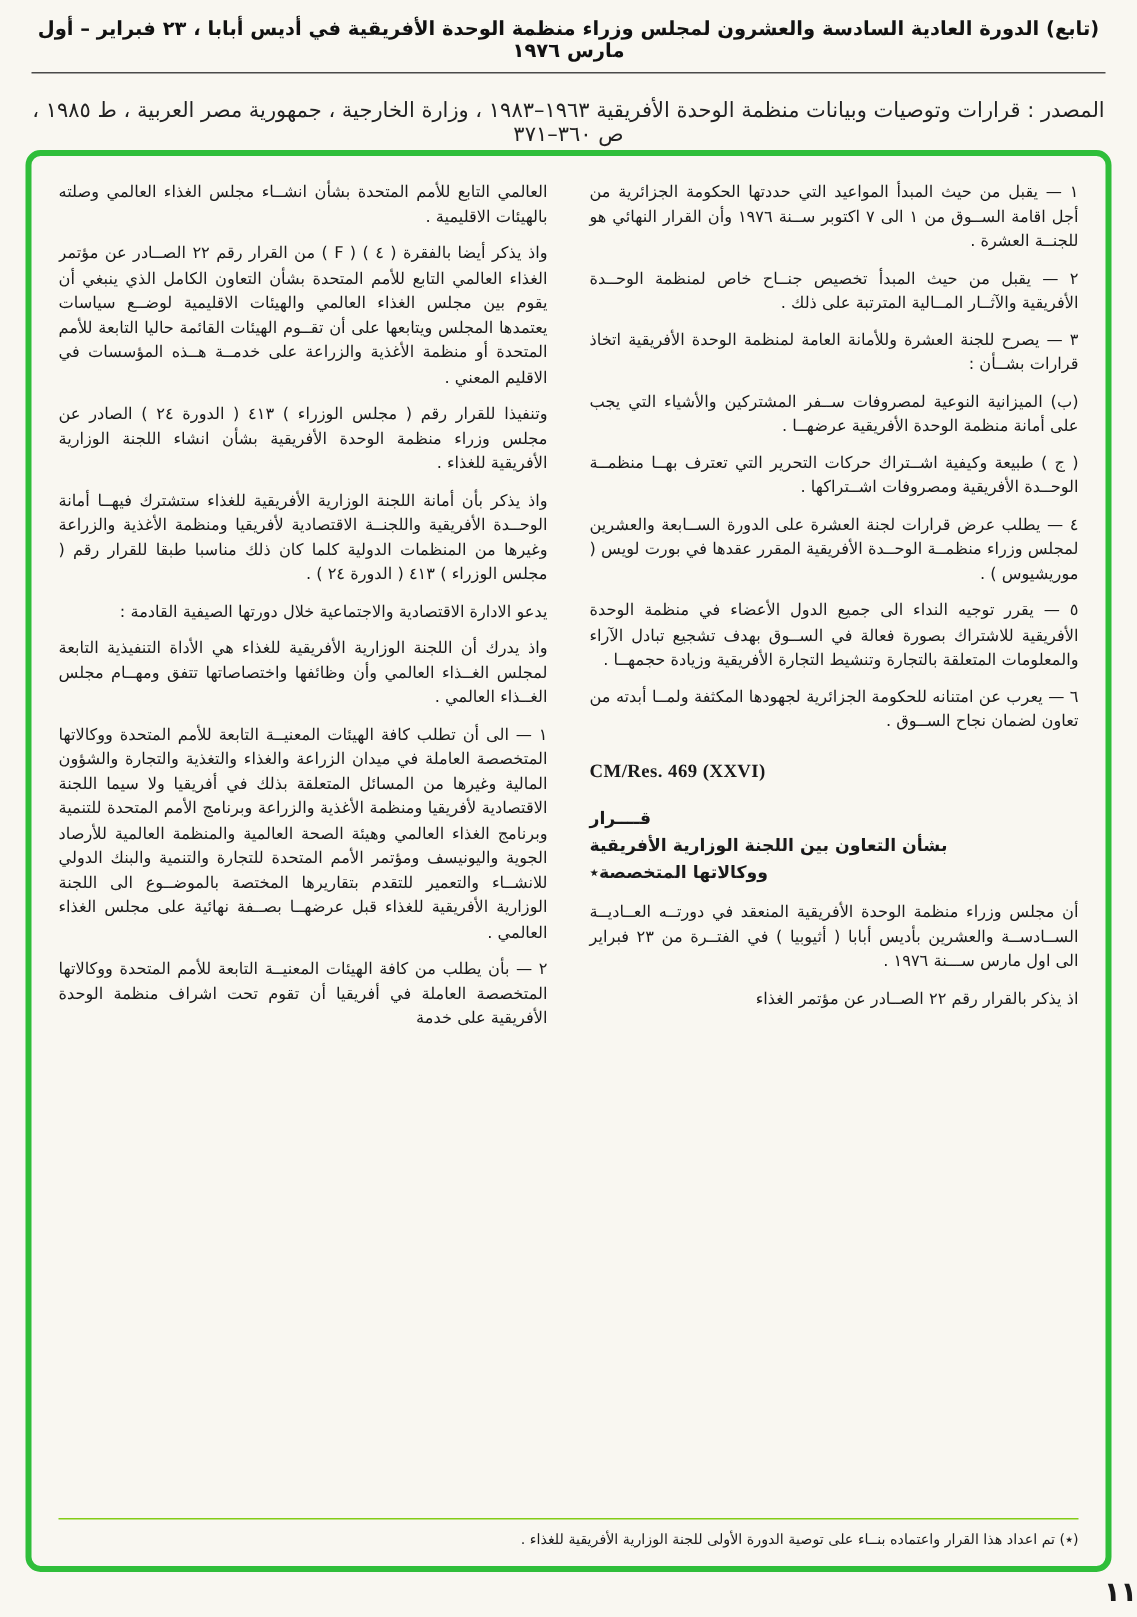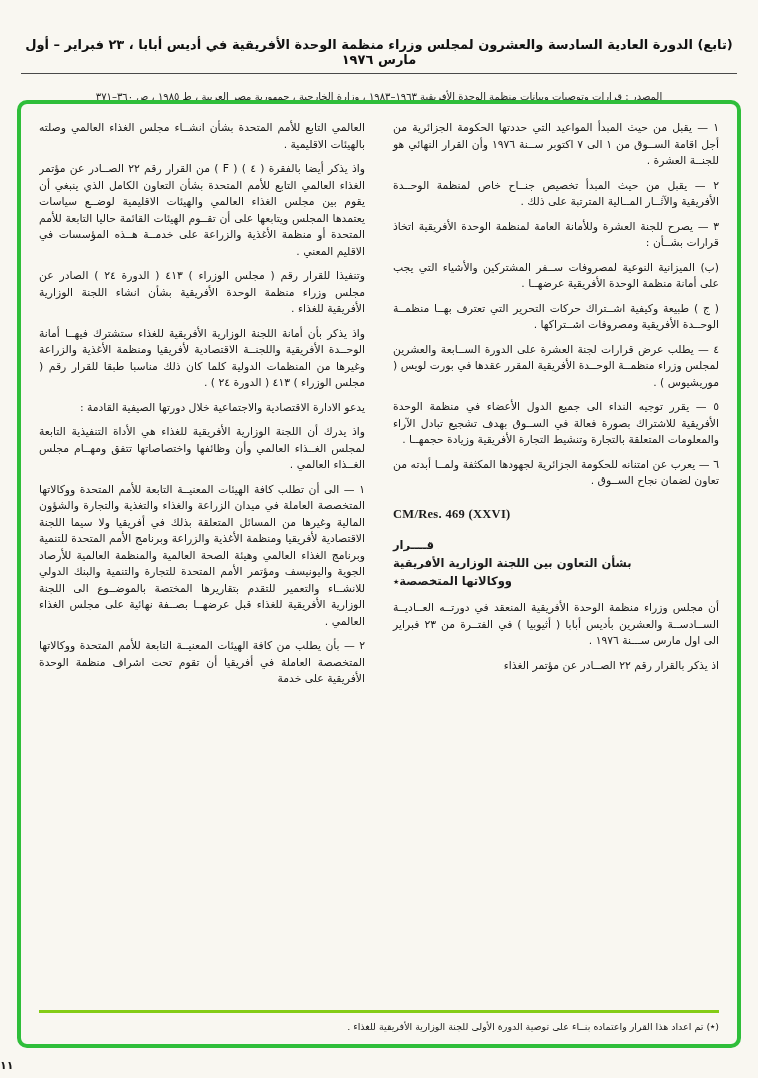--- a/index.html
+++ b/index.html
@@ -7,36 +7,36 @@
   body {
     background: #f9f7f1;
     font-family: "DejaVu Sans", sans-serif;
     color: #1a1a1a;
     position: relative;
     overflow: hidden;
   }
   .header {
     direction: rtl;
     text-align: center;
-    padding-top: 37px;
+    padding-top: 12px;
   }
   .header-line1 {
     font-weight: bold;
     font-size: 13px;
     color: #111;
     padding: 0 14px;
   }
   .header-rule {
     width: 716px;
     margin: 6px auto 5px auto;
     border-bottom: 1px solid #4a4a4a;
     height: 0;
   }
   .header-line2 {
-    font-size: 10px;
+    font-size: 14px;
     color: #222;
     padding: 0 14px;
     margin-top: 17px;
   }
   .frame {
     position: absolute;
     left: 17px;
     top: 100px;
     width: 724px;
     height: 948px;
@@ -72,36 +72,36 @@
     letter-spacing: 0.3px;
   }
   .res-title {
     text-align: left;
     font-weight: bold;
     font-size: 11.5px;
     line-height: 18px;
   }
   .res-title-group { margin-bottom: 10px; }
   .footnote {
-    border-top: 3px solid #84cc16;
+    border-top: 1px solid #84cc16;
     margin-top: 5px;
     padding-top: 7px;
     direction: rtl;
     text-align: right;
     font-size: 9.5px;
     line-height: 14px;
     color: #1a1a1a;
   }
   .page-number {
     position: absolute;
     bottom: 6px;
     left: 0;
     right: 0;
-    text-align: left;
-    font-size: 11px;
+    text-align: right;
+    font-size: 18px;
     font-weight: bold;
   }
 </style>
 </head>
 <body>
 
 <div class="header">
   <div class="header-line1">(تابع) الدورة العادية السادسة والعشرون لمجلس وزراء منظمة الوحدة الأفريقية في أديس أبابا ، ٢٣ فبراير – أول مارس ١٩٧٦</div>
   <div class="header-rule"></div>
   <div class="header-line2">المصدر : قرارات وتوصيات وبيانات منظمة الوحدة الأفريقية ١٩٦٣–١٩٨٣ ، وزارة الخارجية ، جمهورية مصر العربية ، ط ١٩٨٥ ، ص ٣٦٠–٣٧١</div>

